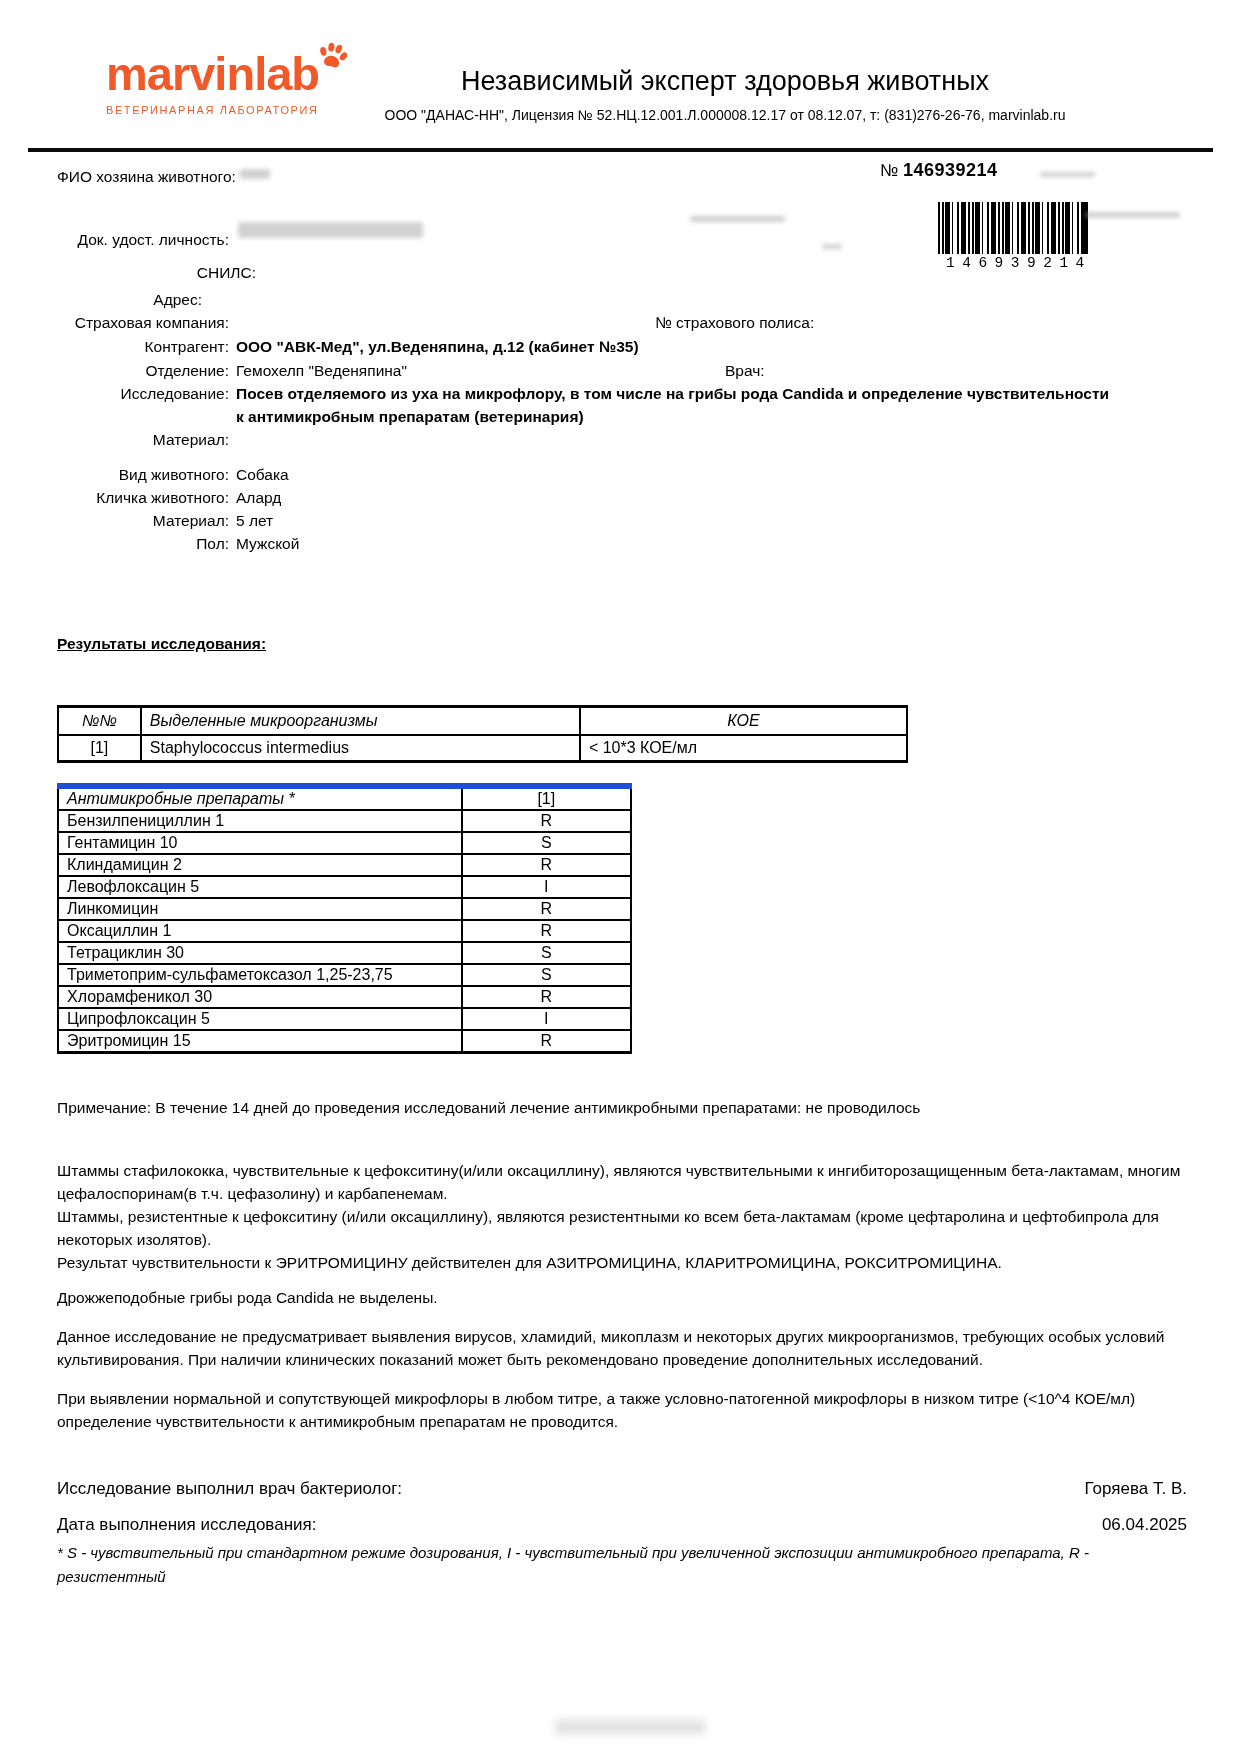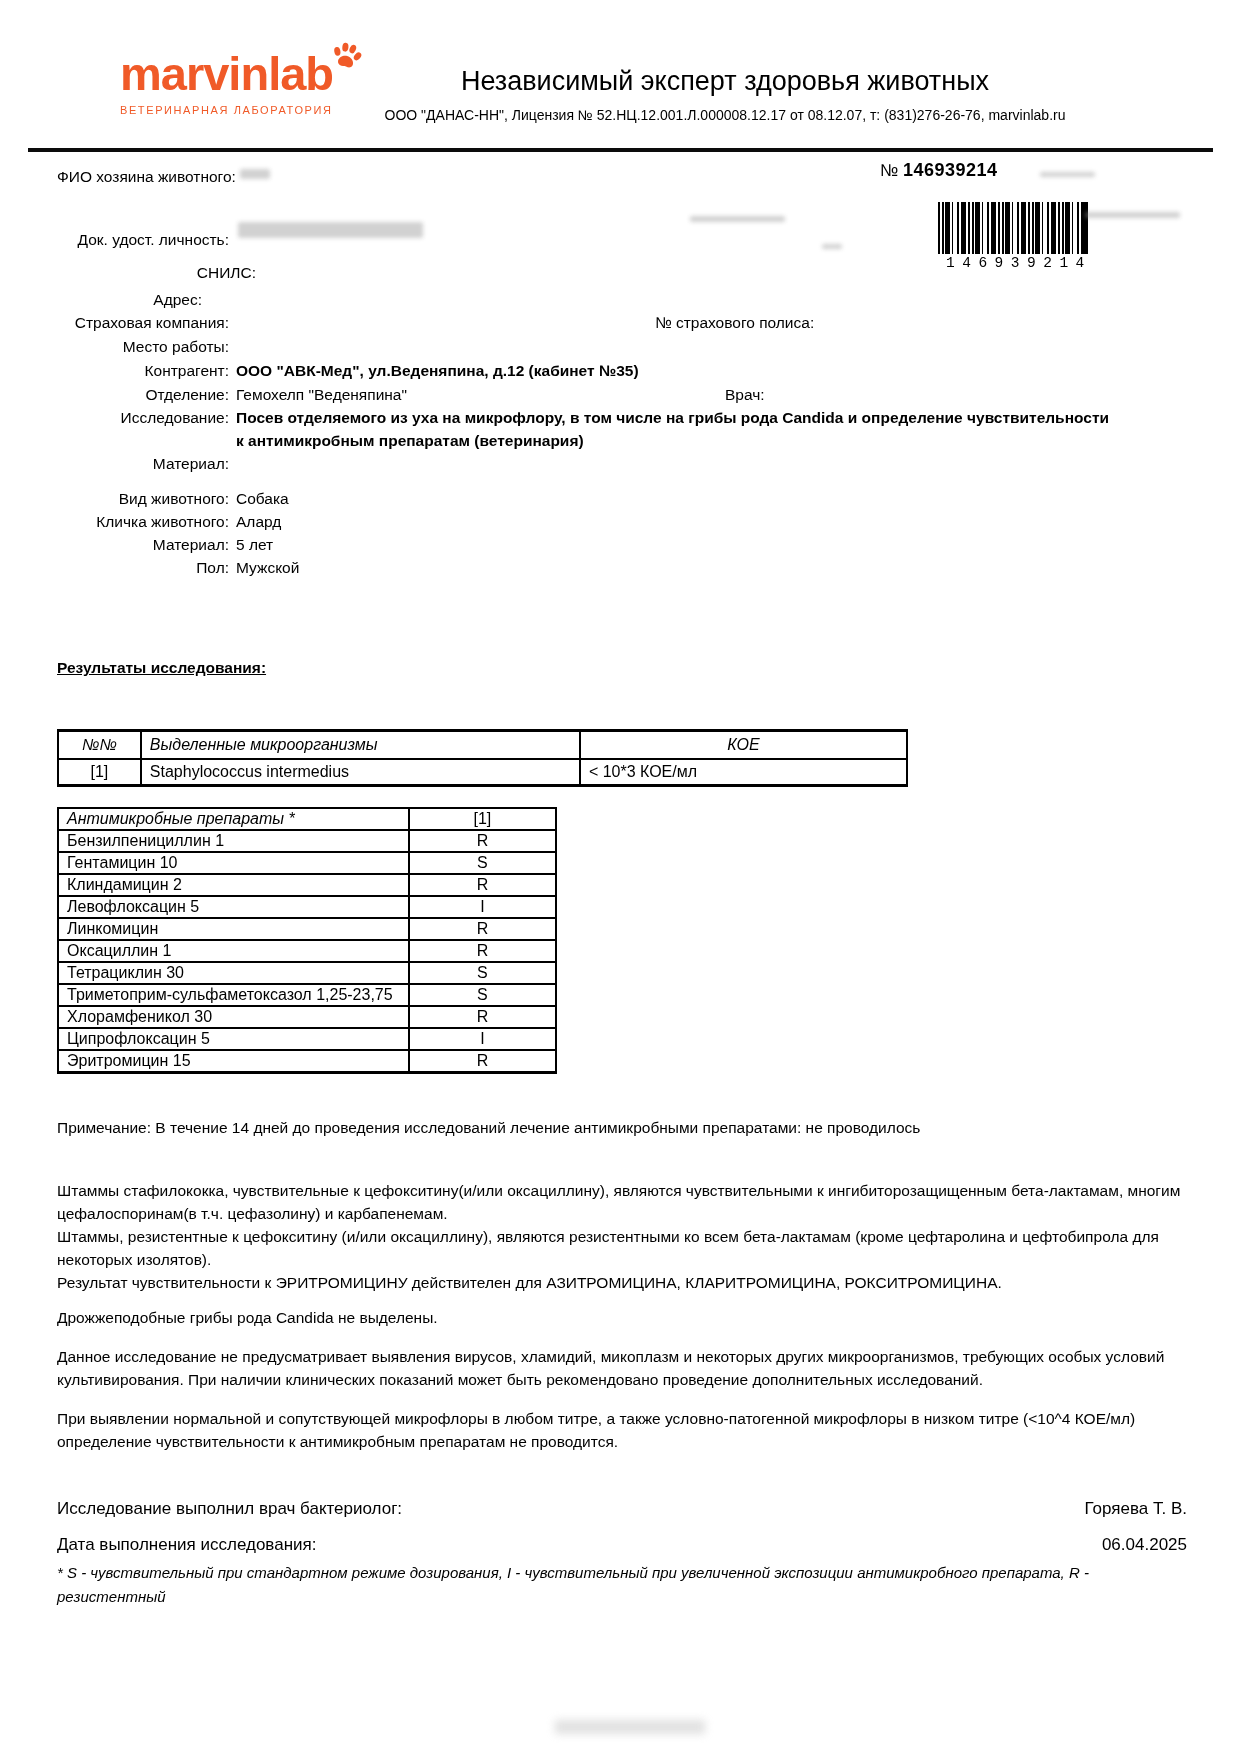--- a/index.html
+++ b/index.html
@@ -11,21 +11,21 @@
     height: 1754px;
     margin: 0 auto;
     background: #ffffff;
     font-family: "Liberation Sans", sans-serif;
     color: #000;
     overflow: hidden;
   }
 
   
   .header { position: relative; height: 152px; }
-  .logo { position: absolute; left: 120px; top: 50px; }
+  .logo { position: absolute; left: 106px; top: 50px; }
   .logo-row { position: relative; display: inline-block; }
   .logo-text {
     font-size: 47px; font-weight: bold; letter-spacing: -1px;
     color: var(--accent); line-height: 1;
   }
   .paw { position: absolute; right: -30px; top: -10px; color: var(--accent); }
   .logo-tagline {
     margin-top: 7px; font-size: 11px; letter-spacing: 1.6px;
     color: var(--accent); white-space: nowrap;
   }
@@ -88,21 +88,21 @@
   .tbl th, .tbl td { border: 2px solid #000; padding: 2px 8px; }
   .tbl-organisms { margin-top: 52px; width: 851px; border-top: 3px solid #000; border-bottom: 3px solid #000; }
   .tbl-organisms th { font-style: italic; font-weight: normal; height: 28px; }
   .tbl-organisms td { height: 27px; }
   .col-no { width: 83px; text-align: center; }
   .col-organism { width: 440px; text-align: left; border-radius: 11px; }
   .col-cfu { width: 328px; }
   th.col-cfu { text-align: center; }
   td.col-cfu { text-align: left; }
 
-  .tbl-sens { margin-top: 20px; width: 500px; border-top: 1px solid #1d4ed8; border-bottom: 3px solid #000; }
+  .tbl-sens { margin-top: 20px; width: 575px; border-top: 6px solid #1d4ed8; border-bottom: 3px solid #000; }
   .tbl-sens th, .tbl-sens td { height: 20.5px; padding: 1px 8px; }
   .tbl-sens th { font-weight: normal; text-align: left; }
   .tbl-sens th.hdr-drug { font-style: italic; }
   .col-drug { width: 348px; text-align: left; }
   .col-res { width: 146px; text-align: center; }
   th.col-res { font-style: normal; text-align: center; }
 
   
   .note { font-size: 15.5px; line-height: 23px; white-space: pre-line; }
   .n-treatment { margin-top: 42px; }
@@ -180,24 +180,20 @@
       <div class="flabel">Адрес:</div>
       <div class="fvalue"></div>
     </div>
 
     <div class="frow r-insurance">
       <div class="flabel">Страховая компания:</div>
       <div class="fvalue"></div>
       <div class="right-inline pos-policy">№ страхового полиса:</div>
     </div>
 
-    <div class="frow r-workplace">
-      <div class="flabel">Место работы:</div>
-      <div class="fvalue"></div>
-    </div>
 
     <div class="frow r-contractor">
       <div class="flabel">Контрагент:</div>
       <div class="fvalue bold">ООО "АВК-Мед", ул.Веденяпина, д.12 (кабинет №35)</div>
     </div>
 
     <div class="frow r-department">
       <div class="flabel">Отделение:</div>
       <div class="fvalue">Гемохелп "Веденяпина"</div>
       <div class="right-inline pos-doctor">Врач:</div>

